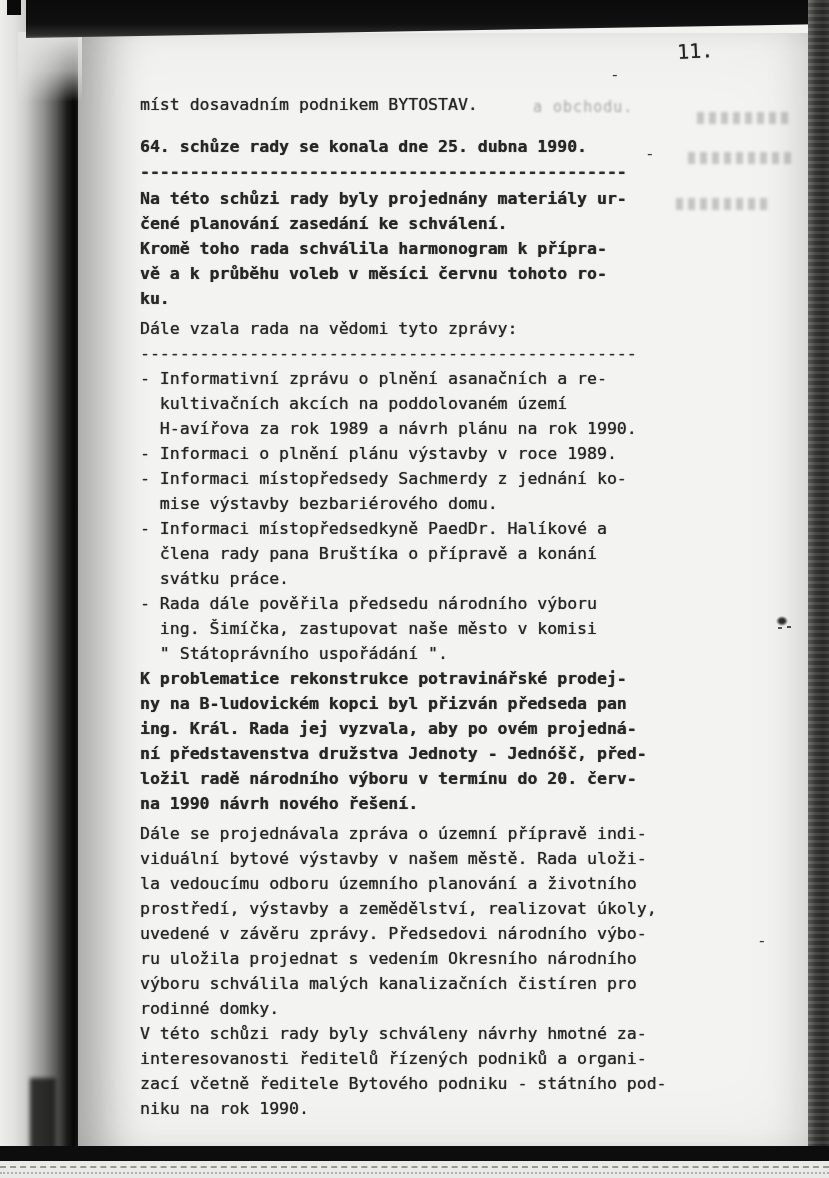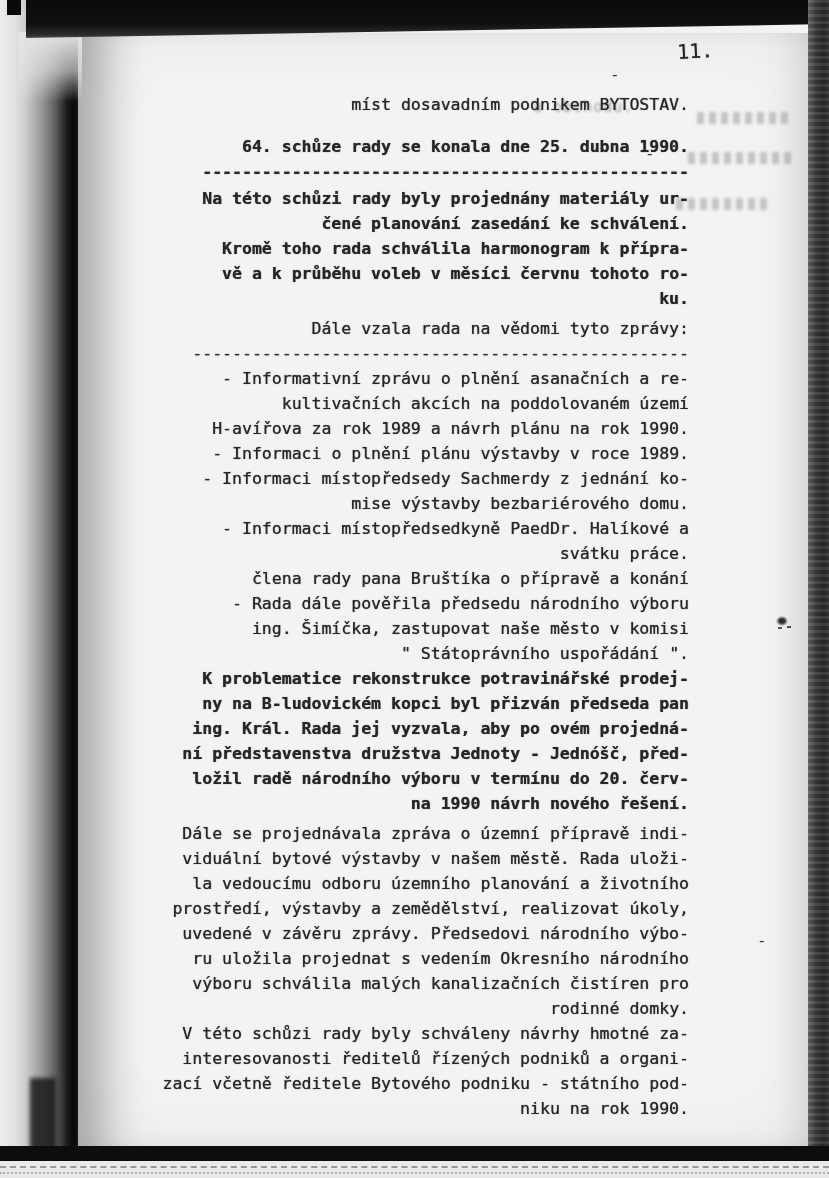--- a/index.html
+++ b/index.html
@@ -25,21 +25,21 @@
   .bottom-bar{position:absolute;left:0;top:1146px;width:829px;height:15px;background:#0d0d0d;}
   .bottom-streaks{position:absolute;left:0;top:1161px;width:829px;height:17px;background:#e9e9e7;}
   .streak{position:absolute;left:0;width:100%;height:0;border-top:2px dashed rgba(85,85,85,.55);}
   .streak.s1{top:5px;}
   .streak.s2{top:11px;border-top-style:dotted;opacity:.7;}
   
   .page{position:absolute;left:78px;top:33px;width:730px;height:1113px;background:#f3f3f1;
     box-shadow:inset 55px 0 45px -30px rgba(0,0,0,.30), inset -30px 0 40px -28px rgba(0,0,0,.16),
                inset 0 0 80px rgba(0,0,0,.05);}
   
-  .text-col{position:absolute;left:129px;top:92px;width:560px;text-align:right;}
+  .text-col{position:absolute;left:140px;top:92px;width:560px;}
   .line{white-space:pre;font-size:16.5px;line-height:25px;color:#262626;
         text-shadow:0 0 1px rgba(35,35,35,.7), .5px .4px 0 rgba(55,55,55,.25);}
   .line.dashes{letter-spacing:0;color:#2b2b2b;}
   .block.mb-16{margin-bottom:17px;}
   .block.mb-5{margin-bottom:5px;font-weight:bold;}
   .block.mb-2{margin-bottom:2px;font-weight:bold;}
   .page-number{position:absolute;left:677px;top:40px;font-size:20px;line-height:22px;color:#232323;
         transform:rotate(-3deg);text-shadow:0 0 1px rgba(30,30,30,.6);}
   
   .ghost-text{position:absolute;left:533px;top:98px;font-size:15px;color:rgba(105,105,105,.55);
@@ -90,22 +90,22 @@
         <div class="line dashes">--------------------------------------------------</div>
       </div>
       <div class="block ">
         <div class="line">- Informativní zprávu o plnění asanačních a re-</div>
         <div class="line">  kultivačních akcích na poddolovaném území</div>
         <div class="line">  H-avířova za rok 1989 a návrh plánu na rok 1990.</div>
         <div class="line">- Informaci o plnění plánu výstavby v roce 1989.</div>
         <div class="line">- Informaci místopředsedy Sachmerdy z jednání ko-</div>
         <div class="line">  mise výstavby bezbariérového domu.</div>
         <div class="line">- Informaci místopředsedkyně PaedDr. Halíkové a</div>
+        <div class="line">  člena rady pana Bruštíka o přípravě a konání</div>
         <div class="line">  svátku práce.</div>
-        <div class="line">  člena rady pana Bruštíka o přípravě a konání</div>
         <div class="line">- Rada dále pověřila předsedu národního výboru</div>
         <div class="line">  ing. Šimíčka, zastupovat naše město v komisi</div>
         <div class="line">  " Státoprávního uspořádání ".</div>
       </div>
       <div class="block mb-5">
         <div class="line">K problematice rekonstrukce potravinářské prodej-</div>
         <div class="line">ny na B-ludovickém kopci byl přizván předseda pan</div>
         <div class="line">ing. Král. Rada jej vyzvala, aby po ovém projedná-</div>
         <div class="line">ní představenstva družstva Jednoty - Jednóšč, před-</div>
         <div class="line">ložil radě národního výboru v termínu do 20. červ-</div>

